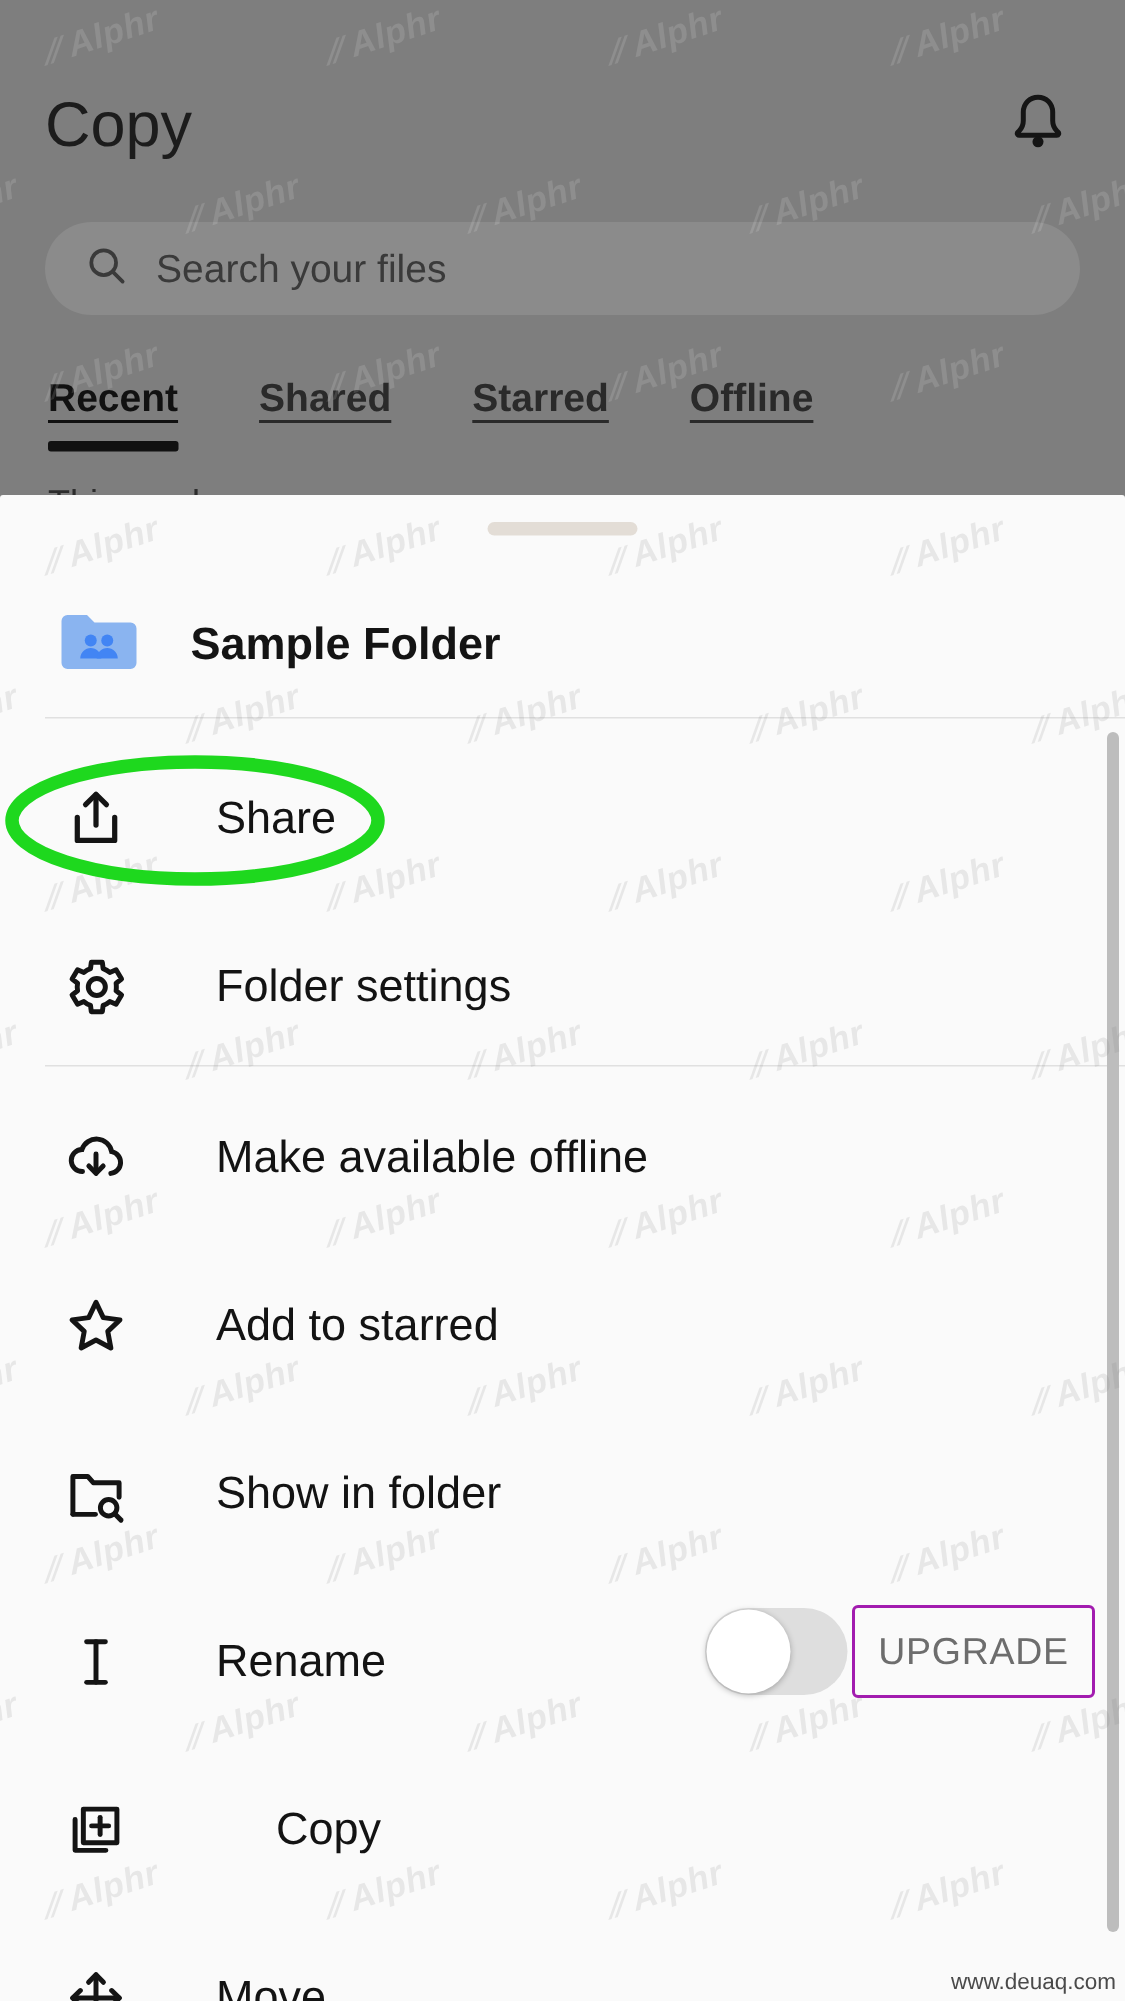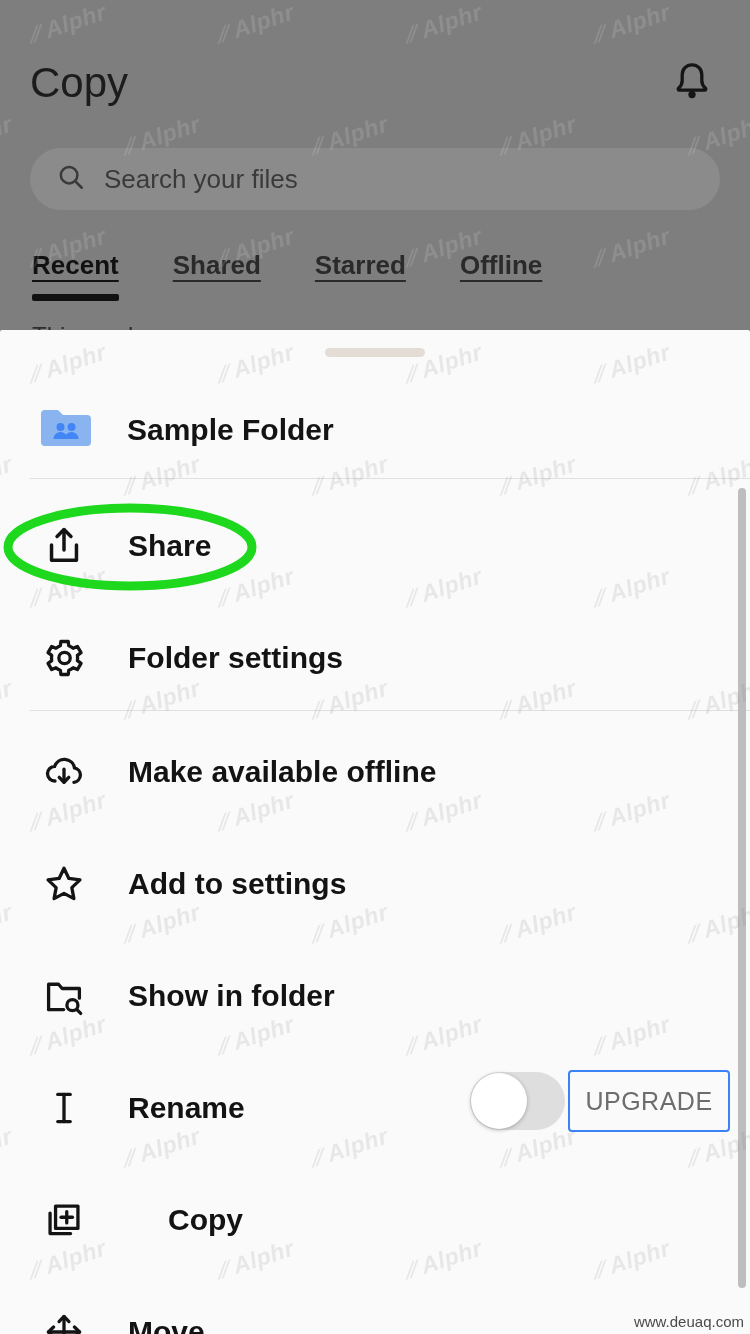--- a/index.html
+++ b/index.html
@@ -91,37 +91,37 @@
   .divider {
     position:absolute; left:30px; width:720px; height:1px; background:#e0e0e0;
   }
 
   .menu { position:absolute; left:0; top:0; width:750px; }
   .mi {
     position:absolute; left:0; width:750px; height:112px;
     display:flex; align-items:center; padding-left:40px;
   }
   .mi .ic { width:48px; height:48px; display:flex; align-items:center; justify-content:center; flex:0 0 48px; }
-  .mi .lb { margin-left:40px; font-size:30px; color:#131313; font-weight:700; }
+  .mi .lb { margin-left:56px; font-size:30px; color:#131313; font-weight:400; }
 
   
   .toggle {
     position:absolute; right:185px; top:742px;
     width:95px; height:58px; border-radius:29px;
     background:#dedede;
   }
   .toggle .thumb {
     position:absolute; left:1px; top:1px; width:56px; height:56px;
     border-radius:50%; background:#ffffff;
     box-shadow:0 1px 4px rgba(0,0,0,0.28);
   }
   .upgrade {
     position:absolute; right:20px; top:740px;
     width:162px; height:62px;
-    border:2px solid #3b82f6; border-radius:4px;
+    border:2px solid #a21caf; border-radius:4px;
     background:transparent;
     display:flex; align-items:center; justify-content:center;
     font-size:25px; color:#6d6d6d; letter-spacing:0.5px;
     font-family:"Liberation Sans", sans-serif;
   }
 
   
   .scrollbar {
     position:absolute; right:4px; top:158px;
     width:8px; height:800px; border-radius:4px; background:#bdbdbd;
@@ -259,21 +259,21 @@
         </span>
         <span class="lb">Make available offline</span>
       </div>
 
       <div class="mi" style="top:498px;">
         <span class="ic">
           <svg width="44" height="44" viewBox="0 0 24 24" fill="none" aria-hidden="true">
             <path d="M12 3.4l2.65 5.56 6.05.8-4.42 4.2 1.12 6.02L12 17.1l-5.4 2.88 1.12-6.02L3.3 9.76l6.05-.8z" stroke="#141414" stroke-width="1.8" stroke-linejoin="round"></path>
           </svg>
         </span>
-        <span class="lb">Add to settings</span>
+        <span class="lb">Add to starred</span>
       </div>
 
       <div class="mi" style="top:610px;">
         <span class="ic">
           <svg width="44" height="44" viewBox="0 0 24 24" fill="none" aria-hidden="true">
             <path d="M3.6 19.4V5.6h5.4l2 2.3h9.4v5.3" stroke="#141414" stroke-width="1.8" stroke-linecap="round" stroke-linejoin="round"></path>
             <path d="M3.6 19.4h8.2" stroke="#141414" stroke-width="1.8" stroke-linecap="round"></path>
             <circle cx="16.6" cy="17" r="3" stroke="#141414" stroke-width="1.8"></circle>
             <line x1="18.9" y1="19.3" x2="21.1" y2="21.5" stroke="#141414" stroke-width="1.8" stroke-linecap="round"></line>
           </svg>

